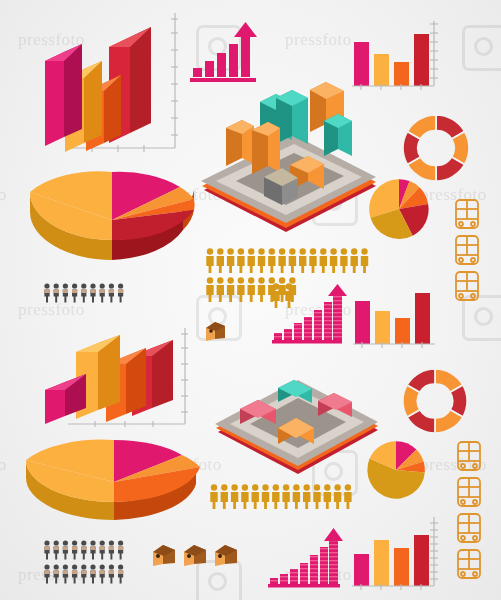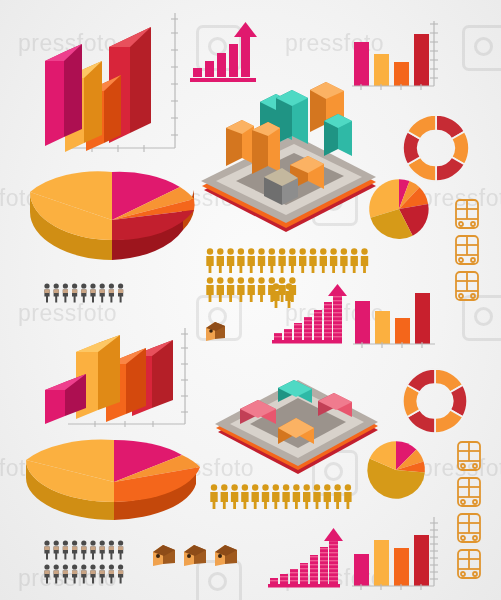--- a/index.html
+++ b/index.html
@@ -5,22 +5,22 @@
 <style>
   html,body{margin:0;padding:0;}
   body{
     width:501px;height:600px;
     background:radial-gradient(ellipse at 50% 45%, #fbfbfb 0%, #f3f3f3 55%, #e9e9e9 100%);
     font-family:"Liberation Sans", sans-serif;
     overflow:hidden;position:relative;
   }
   #stage{position:absolute;inset:0;width:501px;height:600px;}
   .el{position:absolute;}
-  .wm{position:absolute;color:rgba(140,140,140,0.20);font-family:Liberation Sans, sans-serif;
-      font-size:23px;letter-spacing:.5px;pointer-events:none;user-select:none;font-weight:400;}
+  .wm{position:absolute;color:rgba(140,140,140,0.20);font-family:Liberation Serif, serif;
+      font-size:17px;letter-spacing:.5px;pointer-events:none;user-select:none;font-weight:400;}
   .wmbox{position:absolute;border:3px solid rgba(140,140,140,0.18);border-radius:7px;
       width:40px;height:40px;pointer-events:none;}
   .wmbox:after{content:"";position:absolute;left:9px;top:9px;width:13px;height:13px;
       border:3px solid rgba(140,140,140,0.18);border-radius:50%;}
   svg{display:block;overflow:visible;}
   .axisline{stroke:#b9b9b9;stroke-width:1.2;fill:none;}
   .tick{stroke:#b9b9b9;stroke-width:1.1;}
 </style>
 </head>
 <body>

